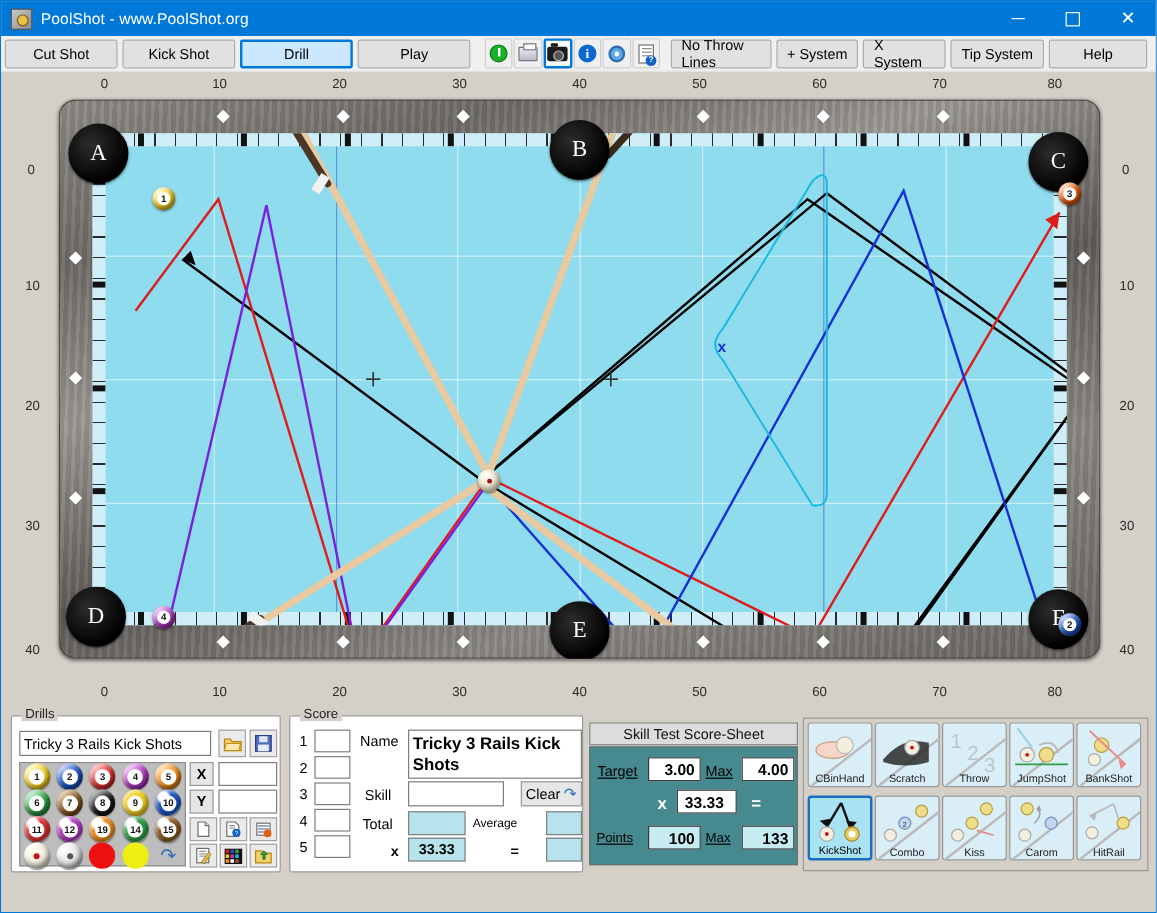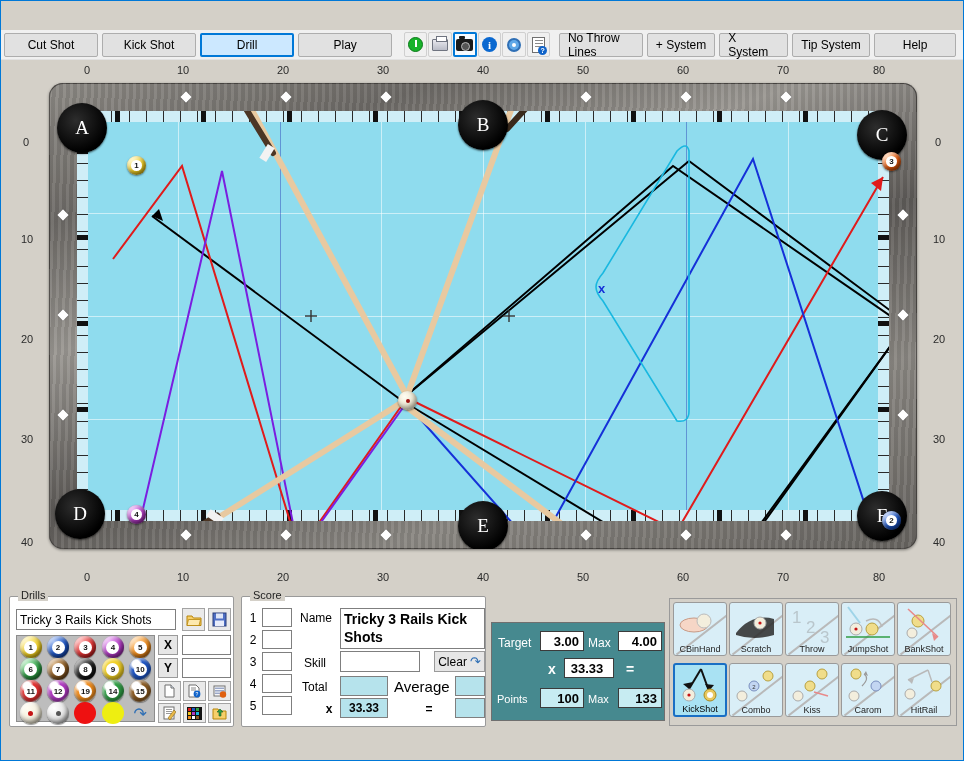--- a/index.html
+++ b/index.html
@@ -213,21 +213,21 @@
     box-shadow: inset -2px -3px 4px rgba(0,0,0,.45), inset 2px 2px 3px rgba(255,255,255,.6), 0 1px 1px rgba(0,0,0,.4);
   }
   .pball i {
     background:#fff; border-radius:50%; width:13px; height:13px;
     display:flex; align-items:center; justify-content:center; font-style:normal; font-size:8px;
   }
   
   #skill { position:absolute; background:#46898f; border:1px solid #6f6f6f; }
   #skill-hdr { background:#dcdcdc; border:1px solid #8a8a8a; font-size:12px;
     display:flex; align-items:center; justify-content:center; color:#111; }
-  .sk-lbl { position:absolute; font-size:12px; color:#ffffff; }
+  .sk-lbl { position:absolute; font-size:12px; color:#000000;text-decoration:underline; }
   .sk-inp { position:absolute; background:#fff; border:1px solid #3b3b3b;
     font-size:13px; font-weight:bold; display:flex; align-items:center;
     justify-content:flex-end; padding-right:4px; color:#000; }
   .sk-inp.cy { background:#c7ecf2; }
   .sk-op { position:absolute; font-size:14px; font-weight:bold; color:#fff; }
   
   .tile {
     position:absolute; width:54px; height:54px; background:#d9eef7;
     border:1px solid #9a9a9a; border-radius:3px; overflow:hidden;
   }
@@ -240,20 +240,29 @@
   .slash {
     position:absolute; left:-6px; top:50%; width:80px; height:2px;
     background:#b9b9b9; transform:rotate(-38deg); transform-origin:center;
   }
 </style>
 </head>
 <body>
 
 <div id="app">
 
+  <div id="titlebar">
+    <div id="title-icon"></div>
+    <div id="title-text">PoolShot - www.PoolShot.org</div>
+    <div id="winbtns">
+      <div class="winbtn wb-min"></div>
+      <div class="winbtn wb-max"></div>
+      <div class="winbtn wb-close">✕</div>
+    </div>
+  </div>
 
   <div id="toolbar">
     <div class="tb-btn tb-main">Cut Shot</div>
     <div class="tb-btn tb-main">Kick Shot</div>
     <div class="tb-btn tb-main sel">Drill</div>
     <div class="tb-btn tb-main">Play</div>
     <div class="gap"></div>
     <div class="tb-icon">
         <div class="ic-power"></div>
       </div>
@@ -618,30 +627,31 @@
 
       <div class="lbl" style="position:absolute;left:62px;top:56px;width:36px;height:19px">Skill</div>
       <div class="inp" style="position:absolute;left:98px;top:54px;width:80px;height:21px"></div>
       <div class="flatbtn" style="position:absolute;left:192px;top:54px;width:51px;height:21px;gap:3px">
         <span>Clear</span>
         <span style="color:#2f6fb5;font-size:13px">↷</span>
       </div>
 
       <div class="lbl" style="position:absolute;left:60px;top:80px;width:40px;height:19px">Total</div>
       <div class="inp cy" style="position:absolute;left:98px;top:79px;width:48px;height:20px"></div>
-      <div class="lbl" style="position:absolute;left:152px;top:80px;width:60px;height:19px;font-size:15px">Average</div>
+      <div class="lbl" style="position:absolute;left:152px;top:80px;width:60px;height:19px;font-size:10px">Average</div>
       <div class="inp cy" style="position:absolute;left:213px;top:79px;width:30px;height:20px"></div>
 
       <div class="lbl" style="position:absolute;left:78px;top:102px;width:18px;height:19px;font-weight:bold;justify-content:center">x</div>
       <div class="inp cy" style="position:absolute;left:98px;top:101px;width:48px;height:20px;font-weight:bold;justify-content:center">33.33</div>
       <div class="lbl" style="position:absolute;left:178px;top:102px;width:18px;height:19px;font-weight:bold;justify-content:center">=</div>
       <div class="inp cy" style="position:absolute;left:213px;top:101px;width:30px;height:20px"></div>
     </div>
 
     <div style="position:absolute;left:490px;top:14px;width:174px;height:119px">
+      <div id="skill-hdr" style="position:absolute;left:0;top:0;width:174px;height:19px">Skill Test Score-Sheet</div>
       <div id="skill" style="left:0;top:20px;width:174px;height:99px;position:absolute">
         <div class="sk-lbl" style="left:6px;top:13px">Target</div>
         <div class="sk-inp" style="left:48px;top:8px;width:44px;height:20px">3.00</div>
         <div class="sk-lbl" style="left:96px;top:13px">Max</div>
         <div class="sk-inp" style="left:126px;top:8px;width:44px;height:20px">4.00</div>
 
         <div class="sk-op" style="left:56px;top:38px">x</div>
         <div class="sk-inp" style="left:72px;top:35px;width:50px;height:20px;justify-content:center">33.33</div>
         <div class="sk-op" style="left:134px;top:38px">=</div>
 

